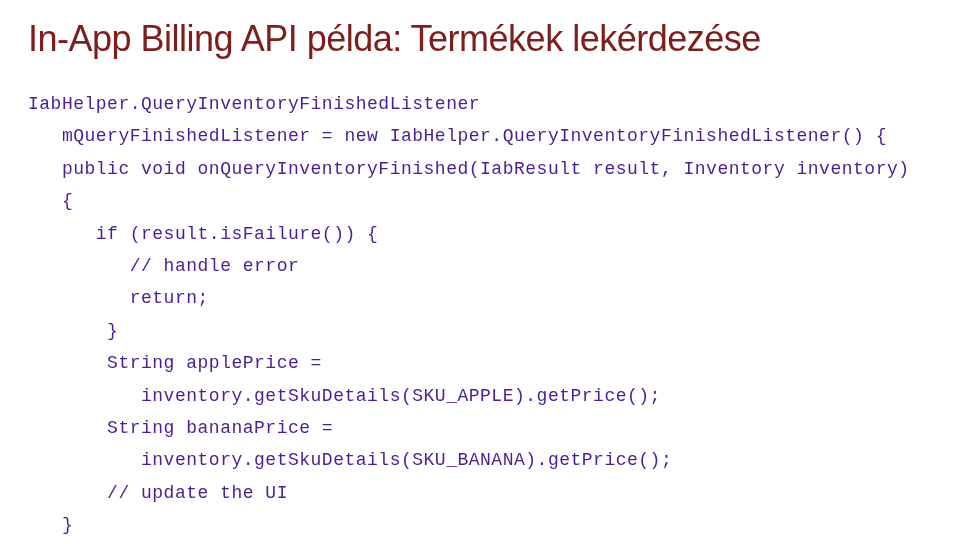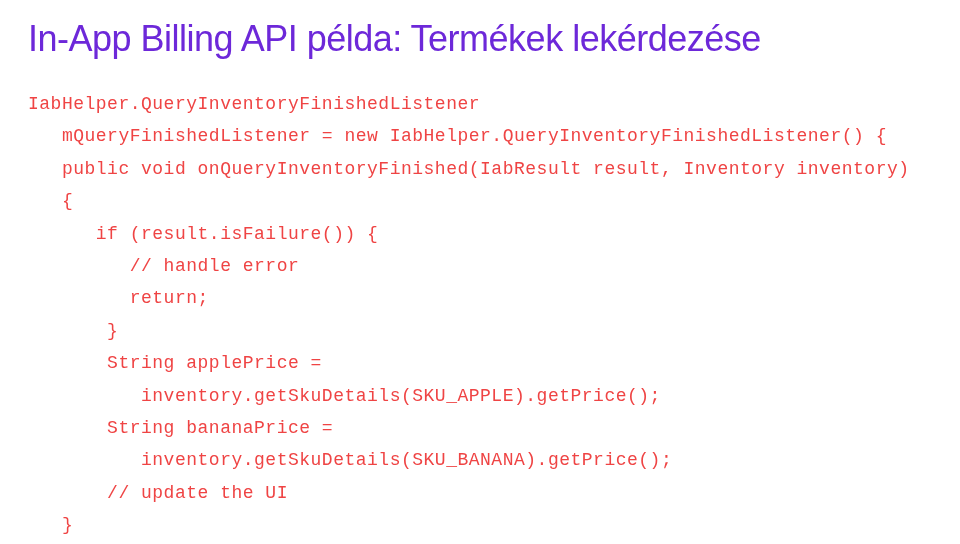--- a/index.html
+++ b/index.html
@@ -8,31 +8,31 @@
       box-sizing: border-box;
     }
     body {
       width: 960px;
       height: 544px;
       background: #ffffff;
       font-family: Arial, Helvetica, sans-serif;
       padding: 18px 28px;
     }
     .title {
-      color: #6d28d9;
+      color: #7f1d1d;
       font-size: 36px;
       font-weight: 400;
       margin-bottom: 28px;
       letter-spacing: -0.5px;
     }
     .code {
       font-family: "Courier New", Courier, monospace;
       font-size: 18px;
       line-height: 1.8;
-      color: #ef4444;
+      color: #4c1d95;
       white-space: pre;
       letter-spacing: 0.5px;
     }
   </style>
 </head>
 <body>
 
 <h1 class="title">In-App Billing API példa: Termékek lekérdezése</h1>
 
 <div class="code"><span>IabHelper.QueryInventoryFinishedListener</span>

